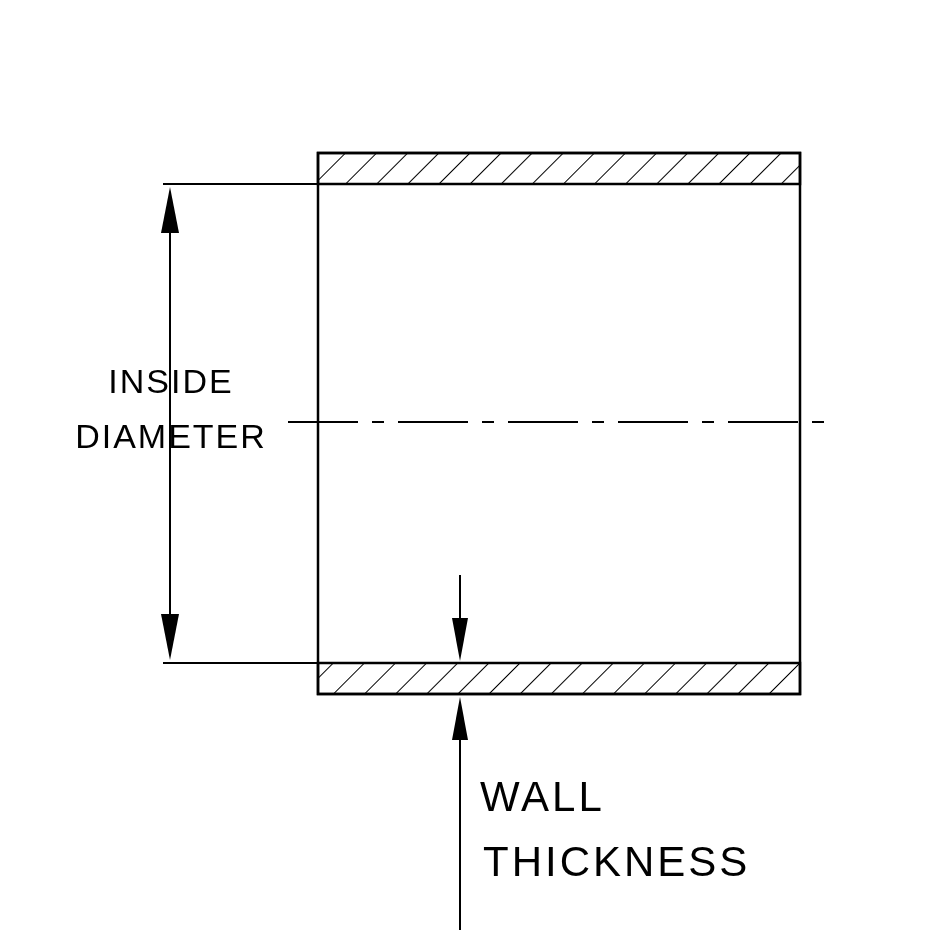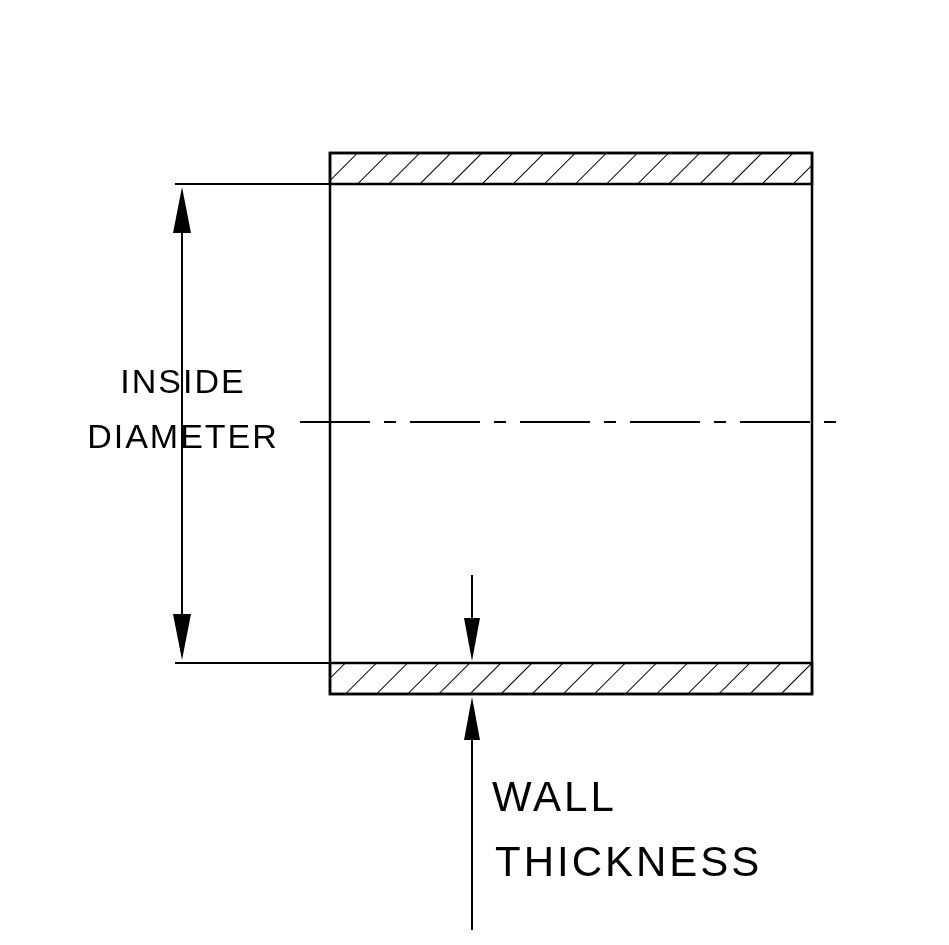--- a/index.html
+++ b/index.html
@@ -7,21 +7,20 @@
     padding: 0;
     background: #ffffff;
   }
   .page {
     position: relative;
     width: 830px;
     height: 945px;
     background: #ffffff;
     overflow: hidden;
     font-family: "Liberation Sans", sans-serif;
-    margin-left: 12px;
   }
   svg.diagram {
     display: block;
     width: 949px;
     height: 945px;
   }
   .draw-line {
     stroke: #000000;
     fill: none;
   }

